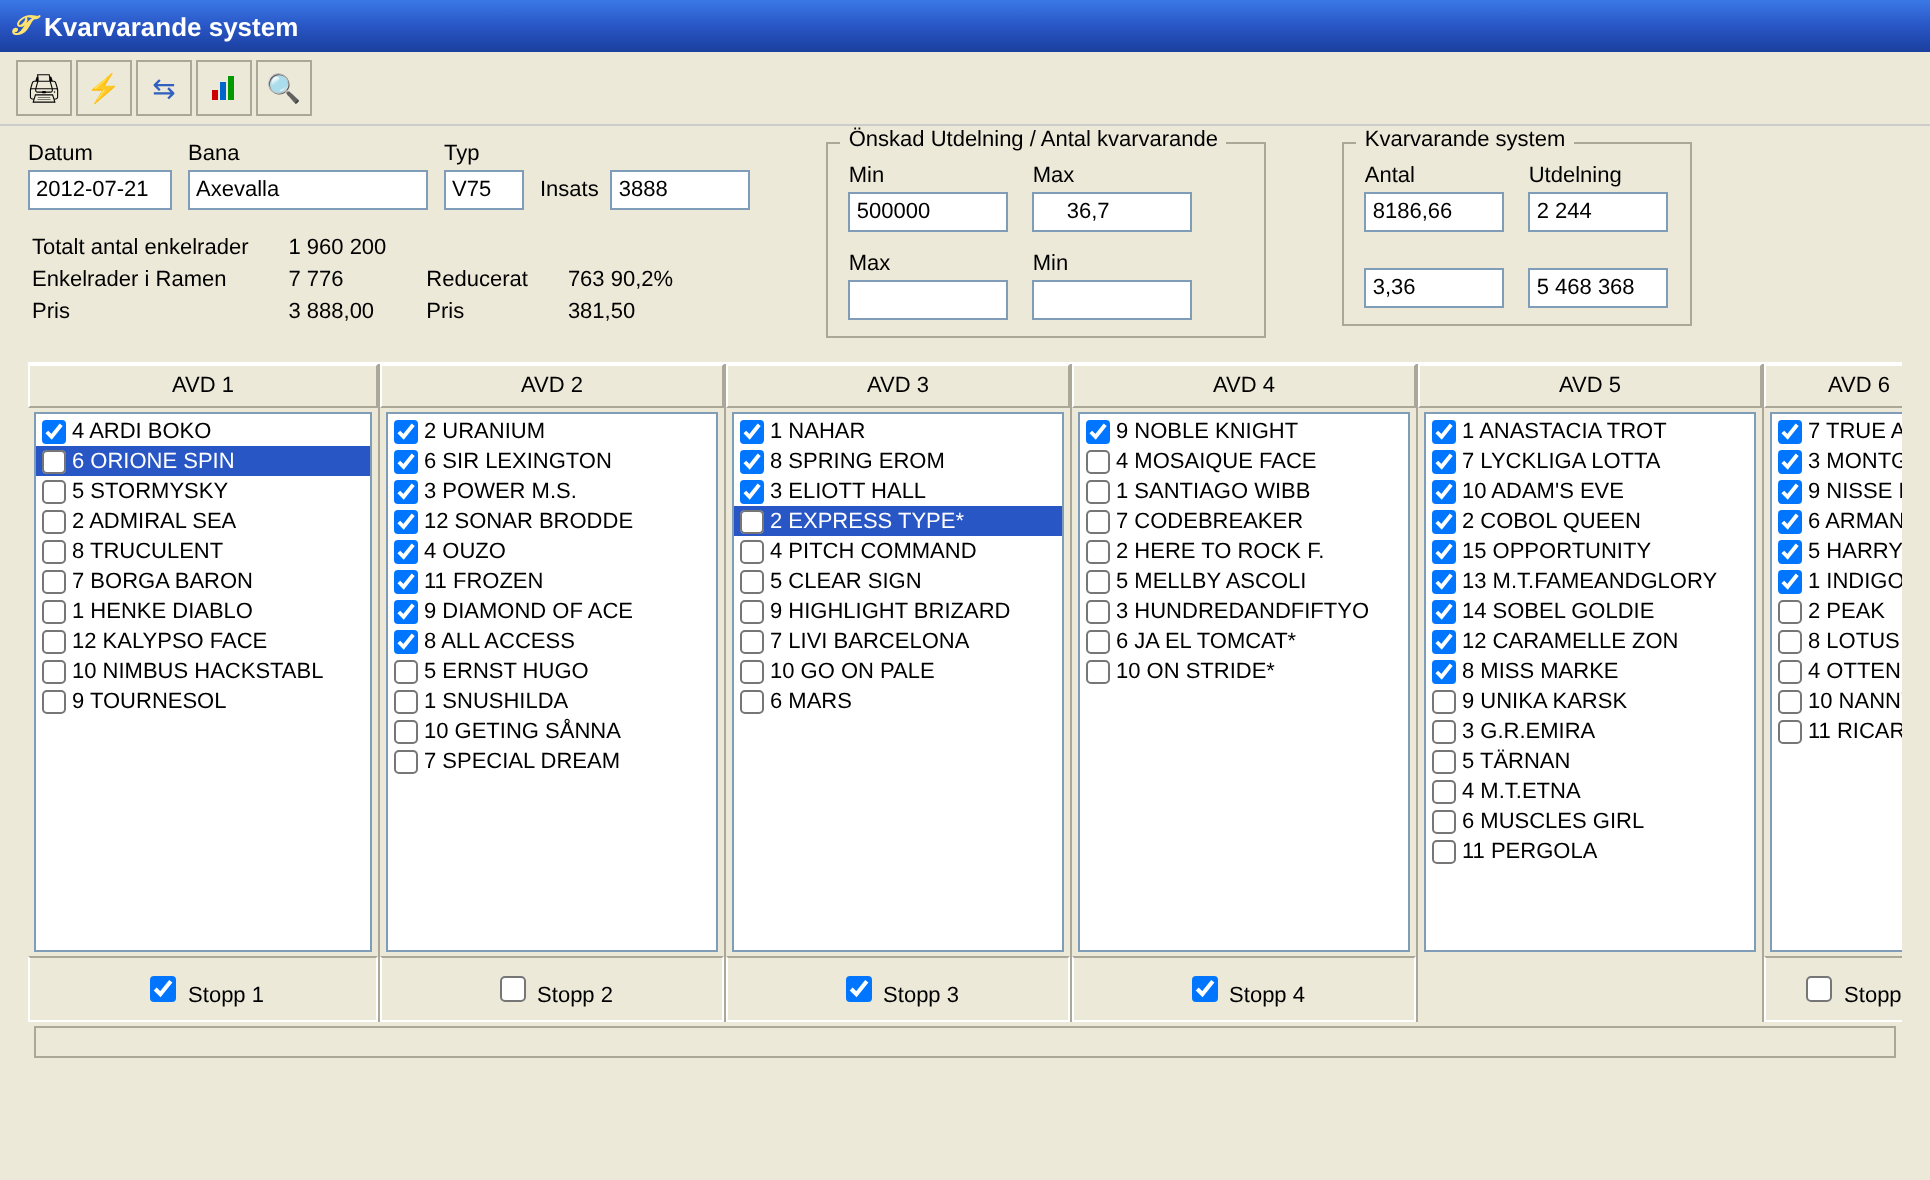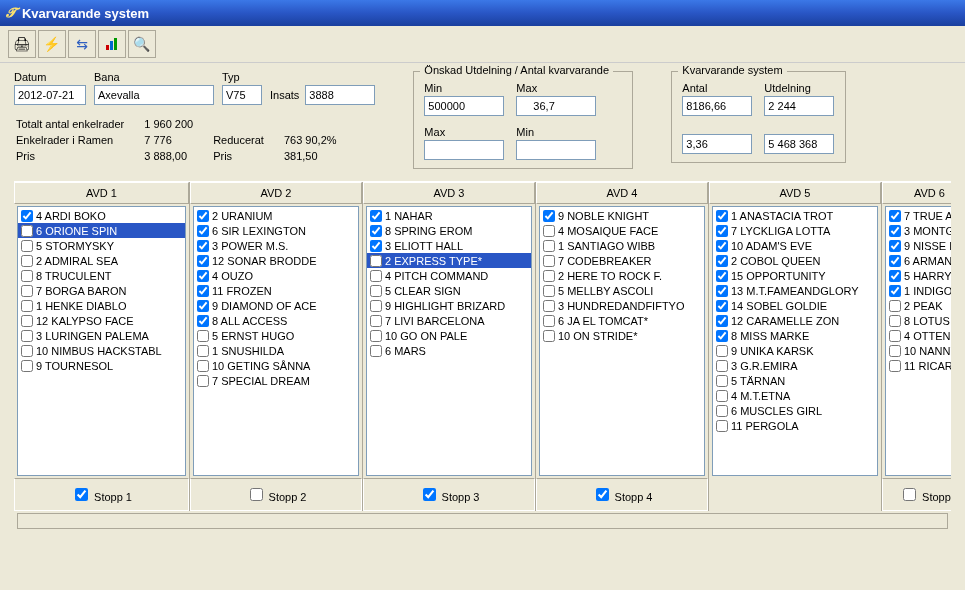--- a/index.html
+++ b/index.html
@@ -263,24 +263,20 @@
           <div class="avd-item">
             <input type="checkbox" style="">
             <span>1 HENKE DIABLO</span>
           </div>
           <div class="avd-item">
             <input type="checkbox" style="">
             <span>12 KALYPSO FACE</span>
           </div>
           <div class="avd-item">
             <input type="checkbox" style="">
-            <span>3 LURINGEN PALEMA</span>
-          </div>
-          <div class="avd-item">
-            <input type="checkbox" style="">
             <span>10 NIMBUS HACKSTABL</span>
           </div>
           <div class="avd-item">
             <input type="checkbox" style="">
             <span>9 TOURNESOL</span>
           </div>
         </div>
         <div class="stopp"><input type="checkbox" checked="" style=""><span> Stopp 1</span></div>
       </div>
       <div class="avd-col">

